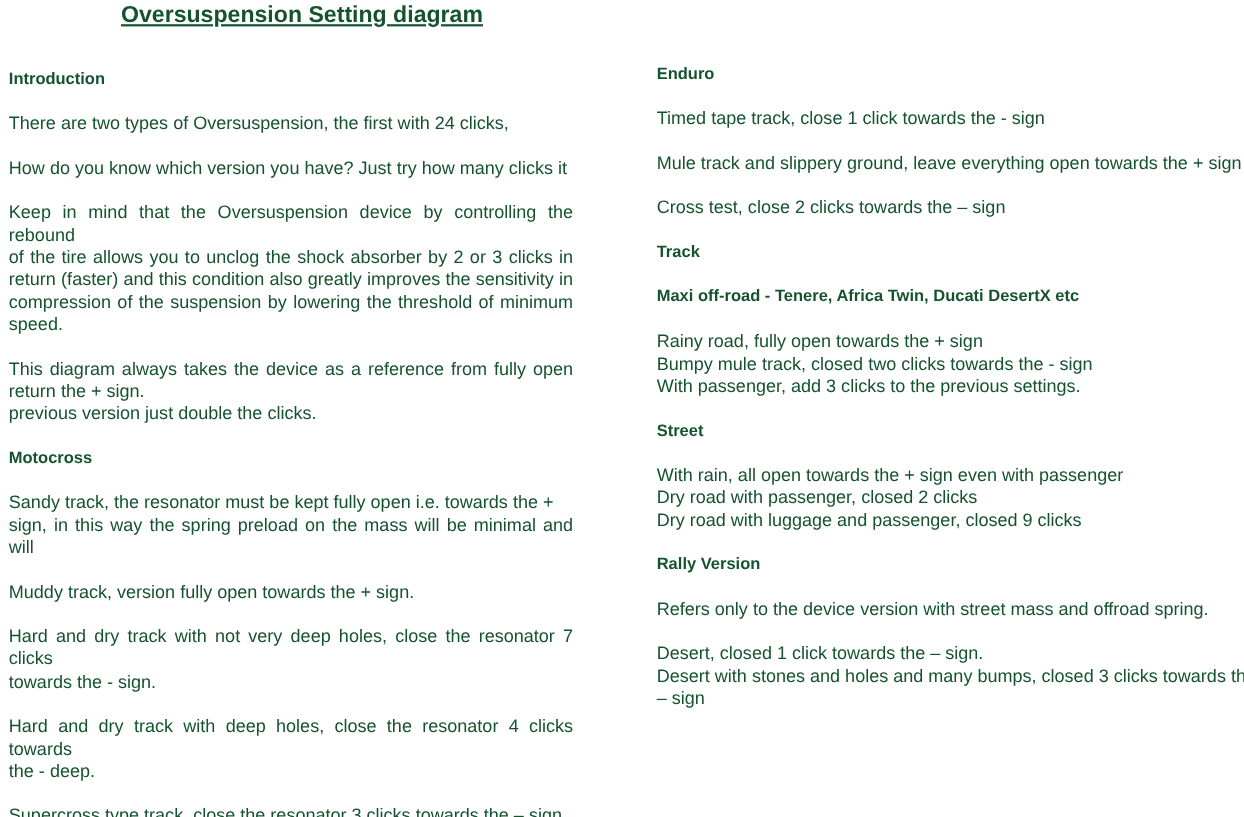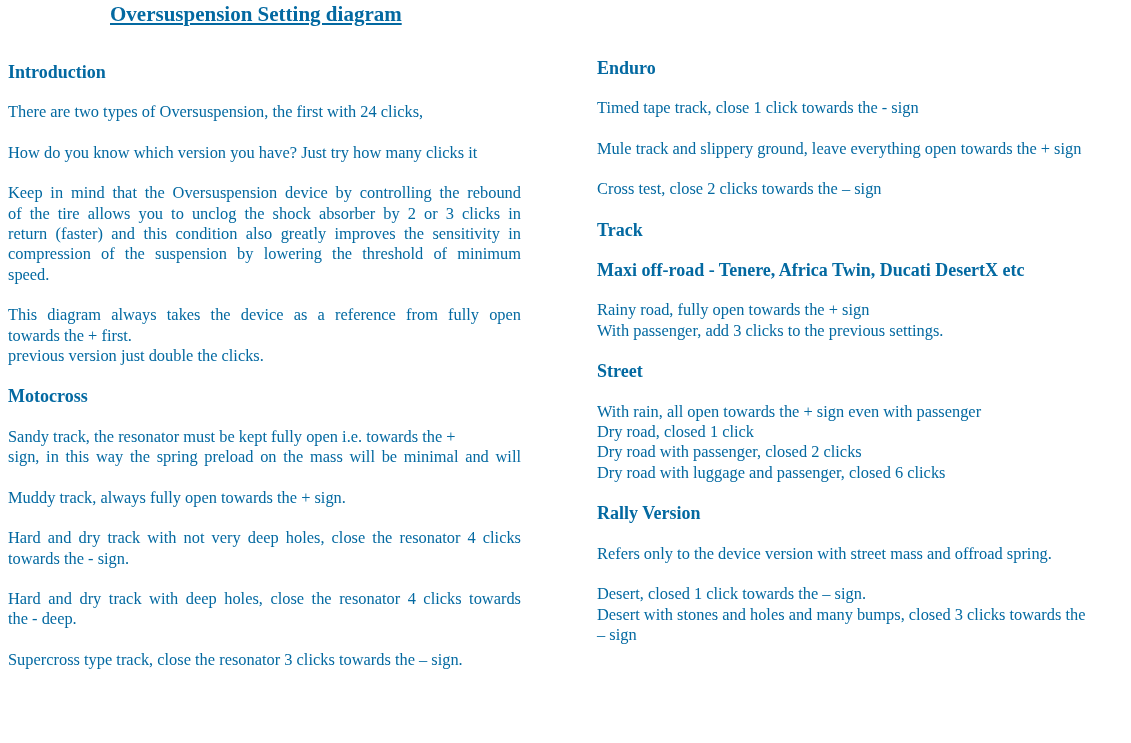--- a/index.html
+++ b/index.html
@@ -6,43 +6,43 @@
     margin: 0;
     padding: 0;
     background: #ffffff;
   }
   .page {
     position: relative;
     width: 1131px;
     height: 743px;
     background: #ffffff;
     overflow: hidden;
-    font-family: Liberation Serif, serif;
-    color: #0369a1;
+    font-family: Liberation Sans, sans-serif;
+    color: #14532d;
   }
   .doc-title {
     position: absolute;
     left: 110px;
     top: 2px;
     font-size: 21px;
     font-weight: bold;
     text-decoration: underline;
     white-space: nowrap;
   }
   .col {
     position: absolute;
     font-size: 16.4px;
     line-height: 20.4px;
   }
   .col-left  { left: 8px;   top: 62px; width: 513px; }
   .col-right { left: 597px; top: 58px; width: 524px; }
   .block { margin: 0 0 20px 0; }
   .heading {
     font-weight: bold;
-    font-size: 18px;
+    font-size: 15px;
     white-space: nowrap;
   }
   .line { white-space: nowrap; }
   
   .line.j {
     white-space: normal;
     text-align: justify;
     text-align-last: justify;
   }
 </style>
@@ -67,37 +67,37 @@
     <div class="block">
       <div class="line j">Keep in mind that the Oversuspension device by controlling the rebound</div>
       <div class="line j">of the tire allows you to unclog the shock absorber by 2 or 3 clicks in</div>
       <div class="line j">return (faster) and this condition also greatly improves the sensitivity in</div>
       <div class="line j">compression of the suspension by lowering the threshold of minimum</div>
       <div class="line">speed.</div>
     </div>
 
     <div class="block">
       <div class="line j">This diagram always takes the device as a reference from fully open</div>
-      <div class="line">towards the + first.</div>
+      <div class="line">return the + sign.</div>
       <div class="line">previous version just double the clicks.</div>
     </div>
 
     <div class="block heading">Motocross</div>
 
     <div class="block">
       <div class="line">Sandy track, the resonator must be kept fully open i.e. towards the +</div>
       <div class="line j">sign, in this way the spring preload on the mass will be minimal and will</div>
     </div>
 
     <div class="block">
-      <div class="line">Muddy track, always fully open towards the + sign.</div>
+      <div class="line">Muddy track, version fully open towards the + sign.</div>
     </div>
 
     <div class="block">
-      <div class="line j">Hard and dry track with not very deep holes, close the resonator 4 clicks</div>
+      <div class="line j">Hard and dry track with not very deep holes, close the resonator 7 clicks</div>
       <div class="line">towards the - sign.</div>
     </div>
 
     <div class="block">
       <div class="line j">Hard and dry track with deep holes, close the resonator 4 clicks towards</div>
       <div class="line">the - deep.</div>
     </div>
 
     <div class="block">
       <div class="line">Supercross type track, close the resonator 3 clicks towards the – sign.</div>
@@ -119,30 +119,30 @@
       <div class="line">Cross test, close 2 clicks towards the – sign</div>
     </div>
 
     <div class="block heading">Track</div>
 
 
     <div class="block heading">Maxi off-road - Tenere, Africa Twin, Ducati DesertX etc</div>
 
     <div class="block">
       <div class="line">Rainy road, fully open towards the + sign</div>
+      <div class="line">Bumpy mule track, closed two clicks towards the - sign</div>
       <div class="line">With passenger, add 3 clicks to the previous settings.</div>
     </div>
 
     <div class="block heading">Street</div>
 
     <div class="block">
       <div class="line">With rain, all open towards the + sign even with passenger</div>
-      <div class="line">Dry road, closed 1 click</div>
       <div class="line">Dry road with passenger, closed 2 clicks</div>
-      <div class="line">Dry road with luggage and passenger, closed 6 clicks</div>
+      <div class="line">Dry road with luggage and passenger, closed 9 clicks</div>
     </div>
 
     <div class="block heading">Rally Version</div>
 
     <div class="block">
       <div class="line">Refers only to the device version with street mass and offroad spring.</div>
     </div>
 
     <div class="block">
       <div class="line">Desert, closed 1 click towards the – sign.</div>

